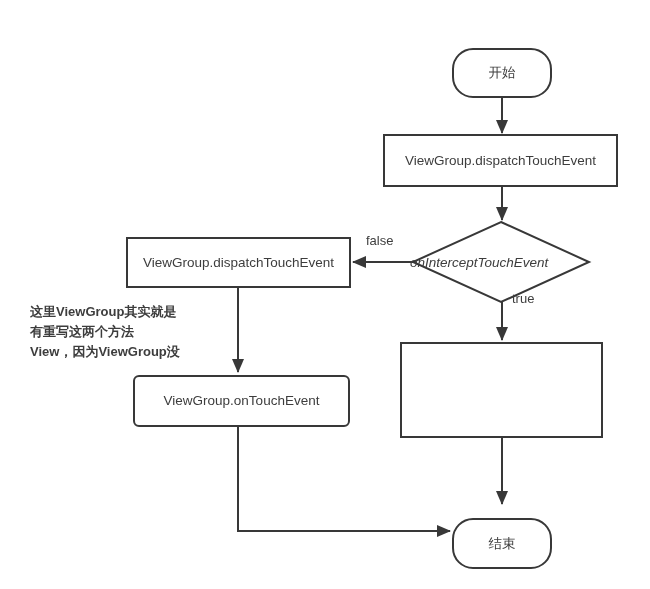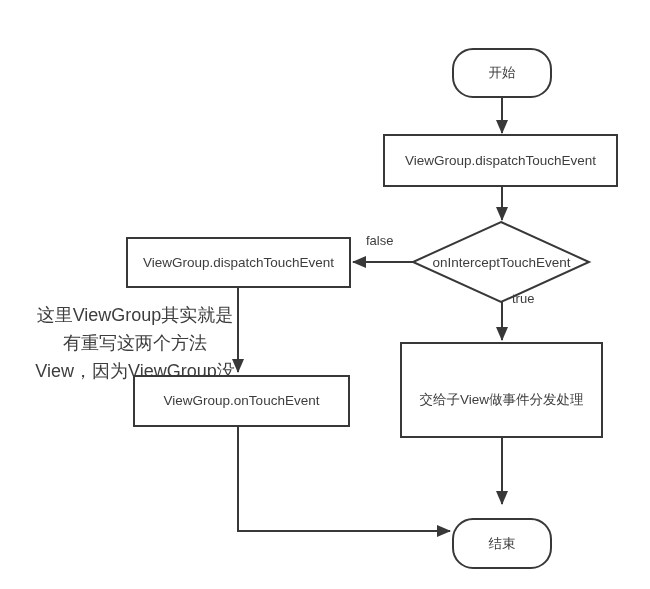--- a/index.html
+++ b/index.html
@@ -35,54 +35,55 @@
     font-size: 13.5px;
     line-height: 1.45;
     color: #3d3d3d;
   }
   .terminator {
     border-radius: 21px;
   }
   .node-start { left: 452px; top: 48px;  width: 100px; height: 50px; }
   .node-box1  { left: 383px; top: 134px; width: 235px; height: 53px; }
   .node-box2  { left: 126px; top: 237px; width: 225px; height: 51px; }
-  .node-box3  { left: 133px; top: 375px; width: 217px; height: 52px; }
+  .node-box3  { left: 133px; top: 375px; width: 217px; height: 52px; border-radius: 6px; }
   .node-box4  { left: 400px; top: 342px; width: 203px; height: 96px; }
   .node-end   { left: 452px; top: 518px; width: 100px; height: 51px; }
 
   .diamond-label {
     position: absolute;
     left: 410px;
     top: 224px;
     width: 183px;
     height: 76px;
     display: flex;
     align-items: center;
-    justify-content: center;
+    justify-content: flex-start;
     font-size: 13.5px;
     color: #3d3d3d;
     pointer-events: none;
+    font-style: italic;
   }
   .edge-label {
     position: absolute;
     font-size: 13px;
     color: #3d3d3d;
   }
   .label-false { left: 366px; top: 233px; }
   .label-true  { left: 512px; top: 291px; }
 
   .annotation {
     position: absolute;
     left: 30px;
     top: 302px;
     width: 210px;
-    text-align: center;
-    font-size: 18px;
+    font-size: 13px;
     line-height: 1.55;
     color: #3d3d3d;
+    font-weight: bold;
   }
 </style>
 </head>
 <body>
 
 <div class="canvas">
 
   <svg class="connectors" viewBox="0 0 650 589" xmlns="http://www.w3.org/2000/svg">
     <defs>
       <marker id="arrow" markerUnits="userSpaceOnUse" markerWidth="14" markerHeight="12" refX="13" refY="6" orient="auto">
@@ -132,21 +133,20 @@
     <div>View，因为ViewGroup没</div>
   </div>
 
   <div class="node node-box3">
     <span>ViewGroup.onTouchEvent</span>
   </div>
 
   <div class="node node-box4">
     <span>
       <br>
-      <span>交给子View做事件分发处理</span>
     </span>
   </div>
 
   <div class="node terminator node-end">
     <span>结束</span>
   </div>
 
 </div>
 
 </body></html>

